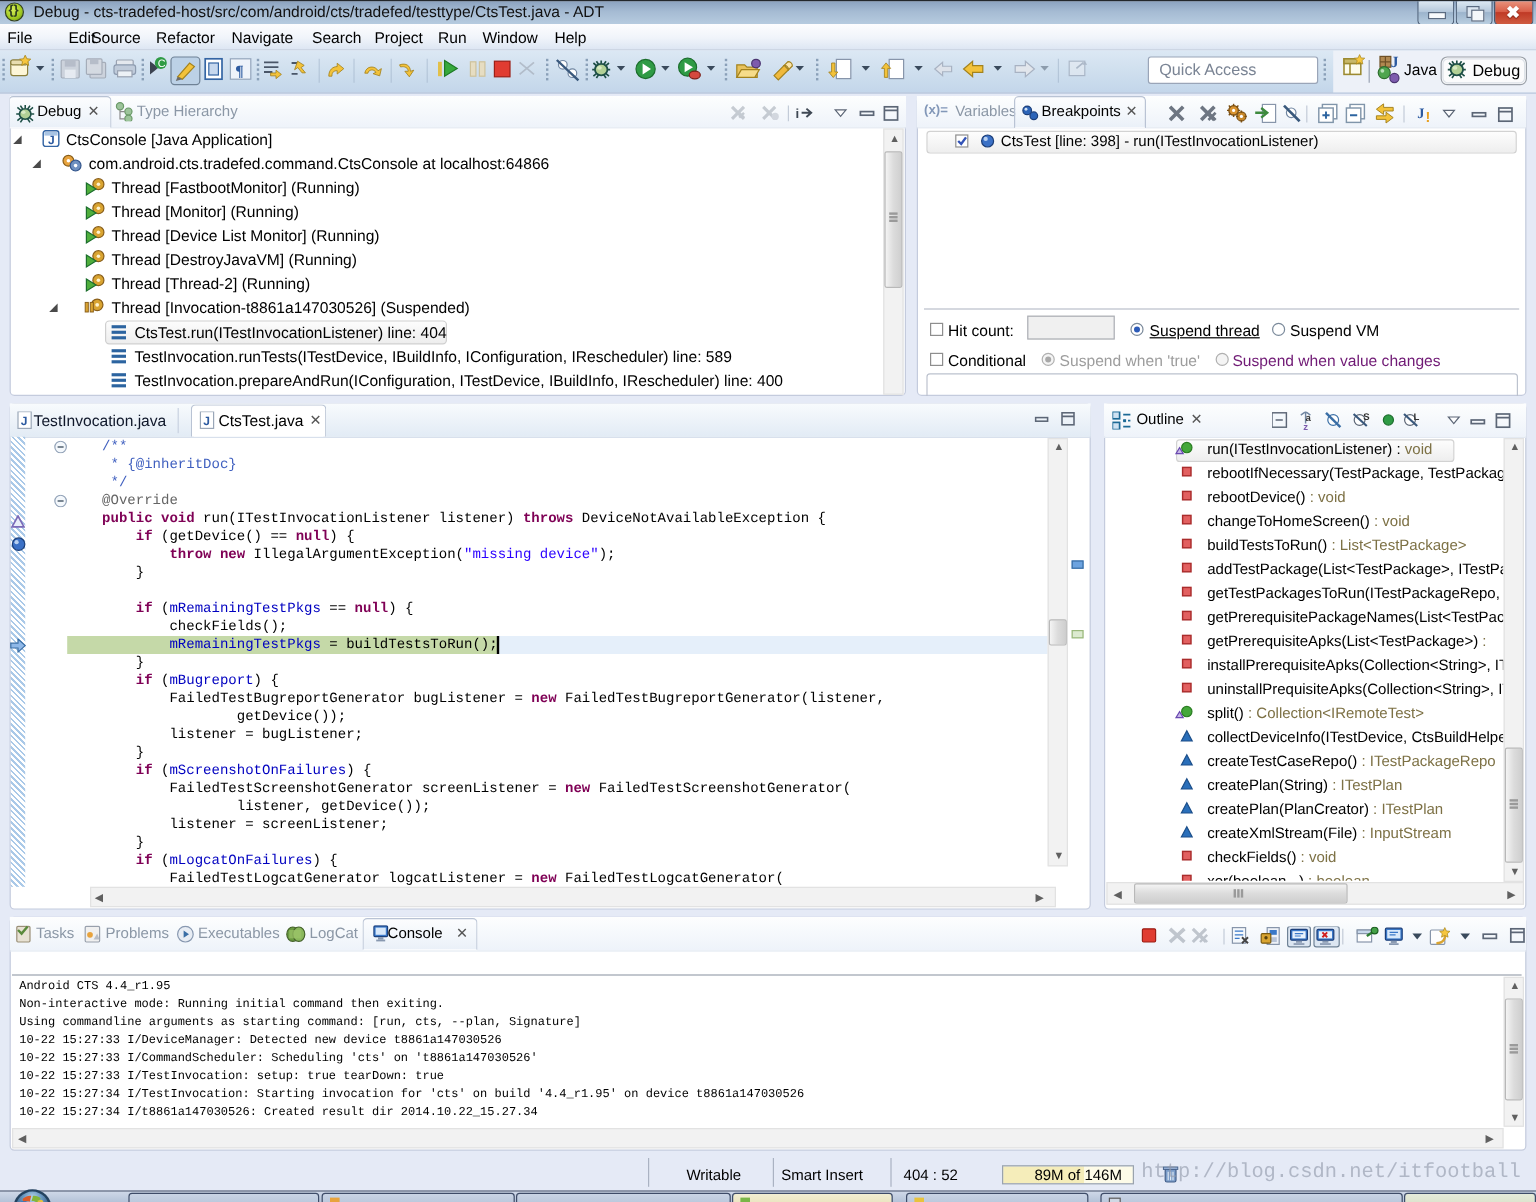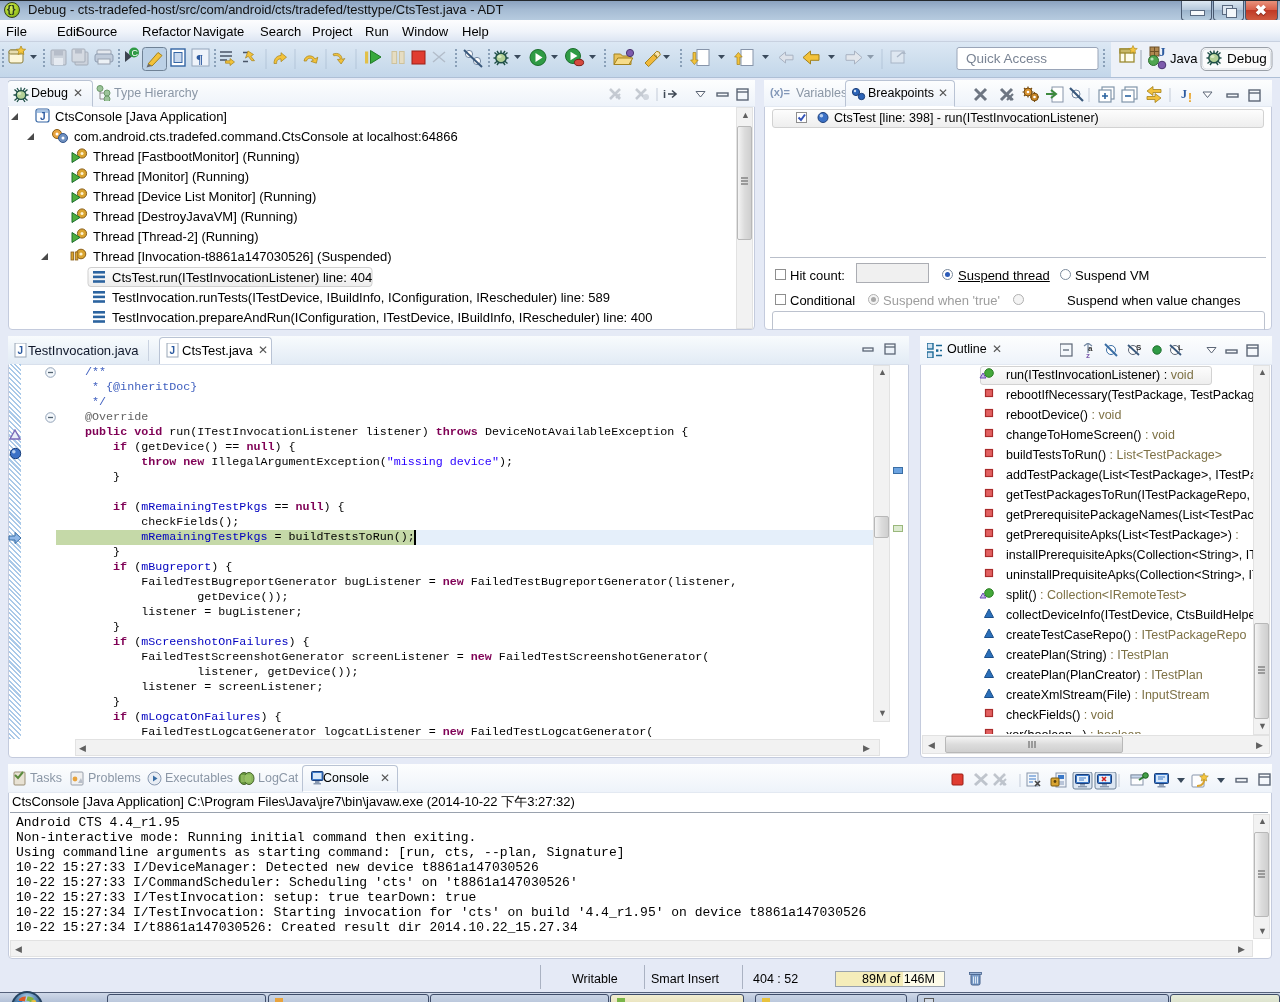--- a/index.html
+++ b/index.html
@@ -60,21 +60,21 @@
     <div style="position:absolute;left:12px;top:7px;width:9px;height:8px;background:#f4f8fb;border:1px solid #5a6a80;"></div>
   </div>
 <div id="btn-close" class="abs winbtn">
     <span style="position:absolute;left:9px;top:1px;color:#fff;font-weight:bold;font-size:14px;text-shadow:0 1px 1px #7a1e10;">✖</span>
   </div>
 
 <div id="menubar" class="abs"></div>
 <div class="abs menuitem" style="left:6px;">File</div>
 <div class="abs menuitem" style="left:41px;margin-left:16px;">Edit</div>
 <div class="abs menuitem" style="left:76px;">Source</div>
-<div class="abs menuitem" style="left:142px;">Refactor</div>
+<div class="abs menuitem" style="left:130px;">Refactor</div>
 <div class="abs menuitem" style="left:193px;">Navigate</div>
 <div class="abs menuitem" style="left:260px;">Search</div>
 <div class="abs menuitem" style="left:312px;">Project</div>
 <div class="abs menuitem" style="left:365px;">Run</div>
 <div class="abs menuitem" style="left:402px;">Window</div>
 <div class="abs menuitem" style="left:462px;">Help</div>
 
 <div id="toolbar" class="abs"></div>
 <div id="toolbar-icons" class="abs" style="left:0;top:42px;width:1280px;height:36px;">
 <svg width="1280" height="36" xmlns="http://www.w3.org/2000/svg">
@@ -397,21 +397,21 @@
  <div class="abs" style="left:194px;top:188px;font-size:13px;text-decoration:underline;">Suspend thread</div>
  <div class="abs" style="left:296px;top:189px;width:11px;height:11px;border-radius:50%;background:#fff;border:1px solid #7b8a9b;box-sizing:border-box;"></div>
  <div class="abs" style="left:311px;top:188px;font-size:13px;">Suspend VM</div>
  <div class="abs" style="left:11px;top:214px;width:11px;height:11px;background:#fff;border:1px solid #8e8e8e;box-sizing:border-box;"></div>
  <div class="abs" style="left:26px;top:213px;font-size:13px;">Conditional</div>
  <div class="abs" style="left:104px;top:214px;width:11px;height:11px;border-radius:50%;background:#f4f4f4;border:1px solid #b0b0b0;box-sizing:border-box;">
       <div style="position:absolute;left:2px;top:2px;width:5px;height:5px;border-radius:50%;background:#a8a8a8;"></div>
     </div>
  <div class="abs" style="left:119px;top:213px;font-size:13px;color:#9d9d9d;">Suspend when 'true'</div>
  <div class="abs" style="left:249px;top:214px;width:11px;height:11px;border-radius:50%;background:#f4f4f4;border:1px solid #b0b0b0;box-sizing:border-box;"></div>
- <div class="abs" style="left:263px;top:213px;font-size:13px;color:#000000;margin-left:40px;">Suspend when value changes</div>
+ <div class="abs" style="left:263px;top:213px;font-size:13px;color:#701a75;">Suspend when value changes</div>
  <div class="abs" style="left:8px;top:231px;width:493px;height:26px;border:1px solid #bcc2ce;border-radius:3px;box-sizing:border-box;"></div>
 </div>
 
 <div id="p-edit" class="abs panel" style="left:8px;top:336px;width:901px;height:422px;"></div>
 <div id="edit-content" class="abs" style="left:8px;top:336px;width:901px;height:422px;overflow:hidden;">
  <div class="abs" style="left:0;top:0;width:901px;height:28px;background:linear-gradient(#f8fbfd,#e2ebf5);border-bottom:1px solid #d8e0ec;"></div>
 
  <svg class="abs" style="left:6px;top:7px;" width="14" height="15">
       <rect x="1" y="0" width="11" height="14" fill="#fff" stroke="#9aa7b8"></rect>
       <text x="3.4" y="11" font-size="10" font-weight="bold" fill="#2c5aa0" font-family="Liberation Sans">J</text>
@@ -709,23 +709,22 @@
   <g transform="translate(242,0)">
         <rect x="0" y="3" width="12" height="12" rx="1" fill="#fdfdfe" stroke="#8795aa"></rect>
         <path d="M5 14 c6 0 8-4 7-9" stroke="#d9a431" stroke-width="2" fill="none"></path>
         <path d="M12 1 l1.3 2.8 3 .3 -2.2 2 .6 2.9 -2.7-1.5 -2.7 1.5 .6-2.9 -2.2-2 3-.3 Z" fill="#f6c63f" stroke="#a98619" stroke-width=".6"></path>
       </g>
   <path d="M267 6 h8 l-4 5 Z" fill="#3a4a5c"></path>
   <rect x="286" y="6.5" width="11" height="3.5" fill="none" stroke="#5c6676" stroke-width="1.4"></rect>
   <rect x="309" y="2" width="11" height="11" fill="none" stroke="#5c6676" stroke-width="1.4"></rect>
       <line x1="309" y1="5" x2="320" y2="5" stroke="#5c6676" stroke-width="1.4"></line>
  </svg>
- <div class="abs" style="left:4px;top:29px;font-size:13px;color:#000;">CtsConsole [Java Application] C:\Program Files\Java\jre7\bin\javaw.exe (2014-10-22 下午3:27:32)</div>
  <div class="abs" style="left:2px;top:48px;width:1258px;height:1px;background:#9aa2ae;"></div>
- <pre class="abs mono" style="left:8px;top:51px;font-size:13px;line-height:15px;color:#000;">Android CTS 4.4_r1.95
+ <pre class="abs mono" style="left:8px;top:51px;font-size:10px;line-height:15px;color:#000;">Android CTS 4.4_r1.95
 Non-interactive mode: Running initial command then exiting.
 Using commandline arguments as starting command: [run, cts, --plan, Signature]
 10-22 15:27:33 I/DeviceManager: Detected new device t8861a147030526
 10-22 15:27:33 I/CommandScheduler: Scheduling 'cts' on 't8861a147030526'
 10-22 15:27:33 I/TestInvocation: setup: true tearDown: true
 10-22 15:27:34 I/TestInvocation: Starting invocation for 'cts' on build '4.4_r1.95' on device t8861a147030526
 10-22 15:27:34 I/t8861a147030526: Created result dir 2014.10.22_15.27.34</pre>
 
  <div class="abs sbtrack" style="left:1245px;top:50px;width:17px;height:125px;"></div>
  <div class="abs arr" style="left:1250px;top:52px;">▲</div>
@@ -744,20 +743,21 @@
  <div class="abs" style="left:651px;top:13px;font-size:12.5px;color:#000;">Smart Insert</div>
  <div class="abs" style="left:742px;top:6px;width:1px;height:24px;background:#aab2c2;"></div>
  <div class="abs" style="left:753px;top:13px;font-size:12.5px;color:#000;">404 : 52</div>
  <div class="abs" style="left:835px;top:12px;width:110px;height:16px;background:linear-gradient(90deg,#f5edba 0 62%,#fdfbe8 62%);border:1px solid #9aa3ad;box-sizing:border-box;"></div>
  <div class="abs" style="left:862px;top:13px;font-size:12.5px;color:#000;">89M of 146M</div>
  <svg class="abs" style="left:968px;top:11px;" width="16" height="17">
       <rect x="3" y="4" width="9" height="11" rx="1.5" fill="#7a9cc8" stroke="#44608a"></rect>
       <rect x="1.5" y="2.5" width="12" height="2" fill="#9ab4d8" stroke="#44608a" stroke-width=".8"></rect>
       <path d="M5.5 6.5 v7 M7.5 6.5 v7 M9.5 6.5 v7" stroke="#dce8f4"></path>
     </svg>
+ <div class="abs" style="left:951px;top:9px;font-size:17px;color:rgba(148,155,172,.65);font-family:'Liberation Mono',monospace;">http://blog.csdn.net/itfootball</div>
 </div>
 
 <div id="taskbar" class="abs" style="left:0;top:992px;width:1280px;height:10px;background:linear-gradient(#cfd8e8,#b4c2d8);border-top:1px solid #55617a;box-sizing:border-box;overflow:hidden;">
  <div style="position:absolute;left:107px;top:1px;width:157px;height:14px;border:1px solid #3e4c68;border-radius:3px;background:linear-gradient(#c9d4e5,#aebdd4);"></div>
  <div style="position:absolute;left:268px;top:1px;width:159px;height:14px;border:1px solid #3e4c68;border-radius:3px;background:linear-gradient(#c9d4e5,#aebdd4);">
       <div style="position:absolute;left:6px;top:3px;width:8px;height:8px;background:#e8a33d;"></div>
     </div>
  <div style="position:absolute;left:430px;top:1px;width:177px;height:14px;border:1px solid #3e4c68;border-radius:3px;background:linear-gradient(#c9d4e5,#aebdd4);"></div>
  <div style="position:absolute;left:610px;top:1px;width:132px;height:14px;border:1px solid #3e4c68;border-radius:3px;background:linear-gradient(#f2eed2,#e4dcb0);">
       <div style="position:absolute;left:6px;top:3px;width:8px;height:8px;background:#7ab648;"></div>

